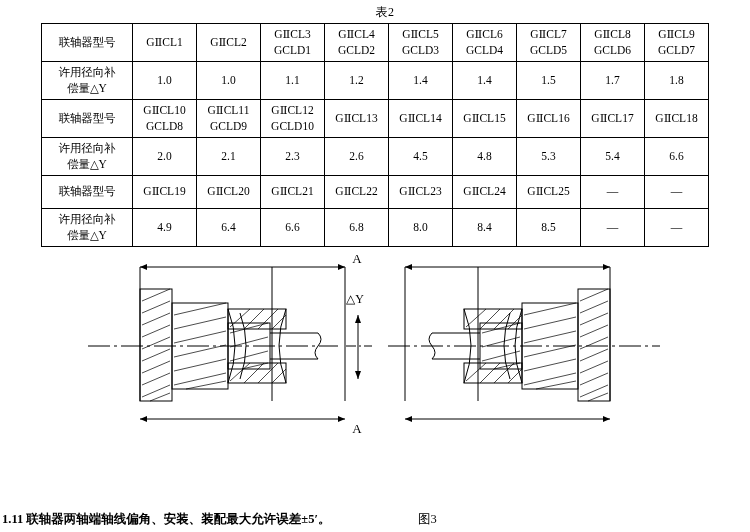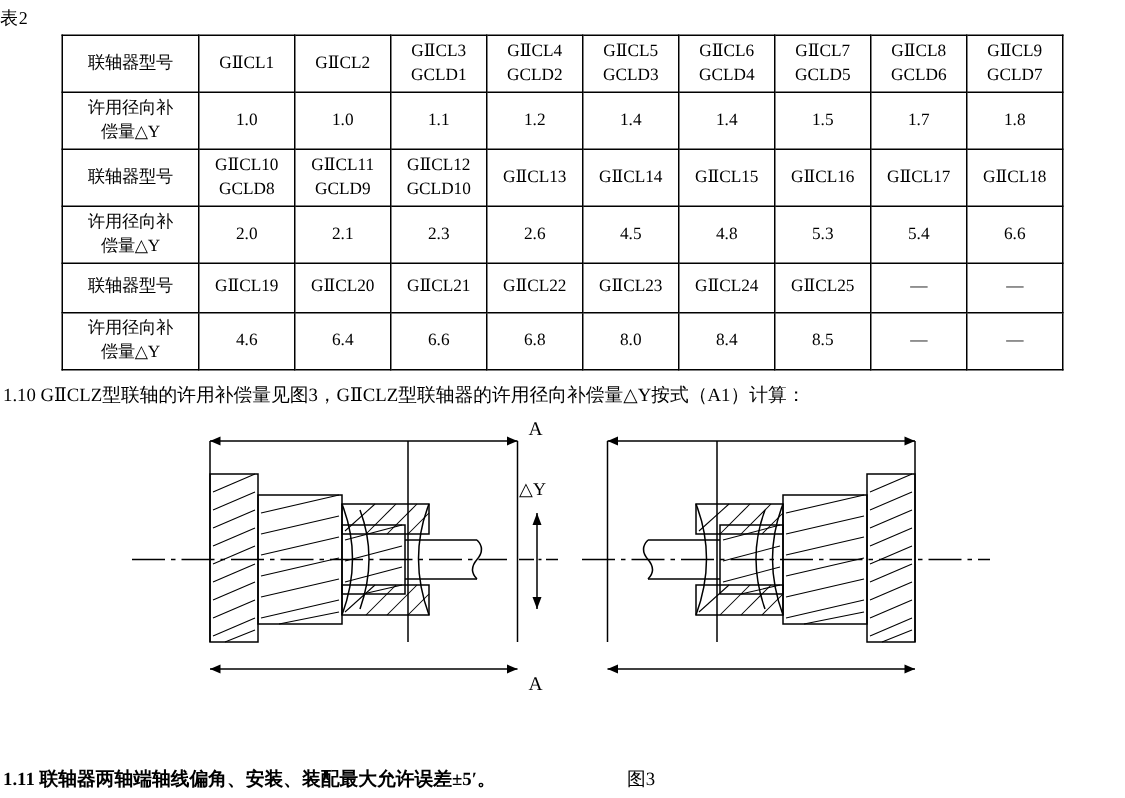--- a/index.html
+++ b/index.html
@@ -13,25 +13,26 @@
     position: relative;
     font-family: "Liberation Serif", "DejaVu Serif", serif;
     color: #000000;
     overflow: hidden;
   }
   .page {
     position: absolute;
     inset: 0;
   }
   .table-caption {
-    text-align: left;
+    text-align: center;
     font-size: 12px;
     padding-top: 4px;
     padding-bottom: 2px;
     letter-spacing: 0.5px;
+    margin-left: 20px;
   }
   table.t2 {
     border-collapse: collapse;
     width: 668px;
     margin: 0 auto;
     table-layout: fixed;
   }
   table.t2 td {
     border: 1px solid #000000;
     font-size: 11.5px;
@@ -226,35 +227,34 @@
         <td>GⅡCL25</td>
         <td class="dash">—</td>
         <td class="dash">—</td>
       </tr>
 
       <tr>
         <td class="rowhead">
           <span class="l1">许用径向补</span>
           <span class="l2">偿量△Y</span>
         </td>
-        <td>4.6</td>
+        <td>4.9</td>
         <td>6.4</td>
         <td>6.6</td>
         <td>6.8</td>
         <td>8.0</td>
         <td>8.4</td>
         <td>8.5</td>
         <td class="dash">—</td>
         <td class="dash">—</td>
       </tr>
 
     </tbody>
   </table>
 
-  <div class="para para-1">1.10  GⅡCLZ型联轴的许用补偿量见图3，GⅡCLZ型联轴器的许用径向补偿量△Y按式（A1）计算：</div>
 
   <div class="fig-wrap">
     <svg width="750" height="188" viewBox="0 0 750 188" xmlns="http://www.w3.org/2000/svg">
       <g stroke="#000" fill="none" stroke-width="1">
 
         <line x1="140" y1="16" x2="140" y2="150" stroke-dasharray="0"></line>
         <line x1="272" y1="16" x2="272" y2="150"></line>
         <line x1="140" y1="16" x2="345" y2="16" stroke="none"></line>
         <line x1="140" y1="16" x2="345" y2="16"></line>
         <path d="M140,16 l7,-3 l0,6 z" fill="#000" stroke="none"></path>

